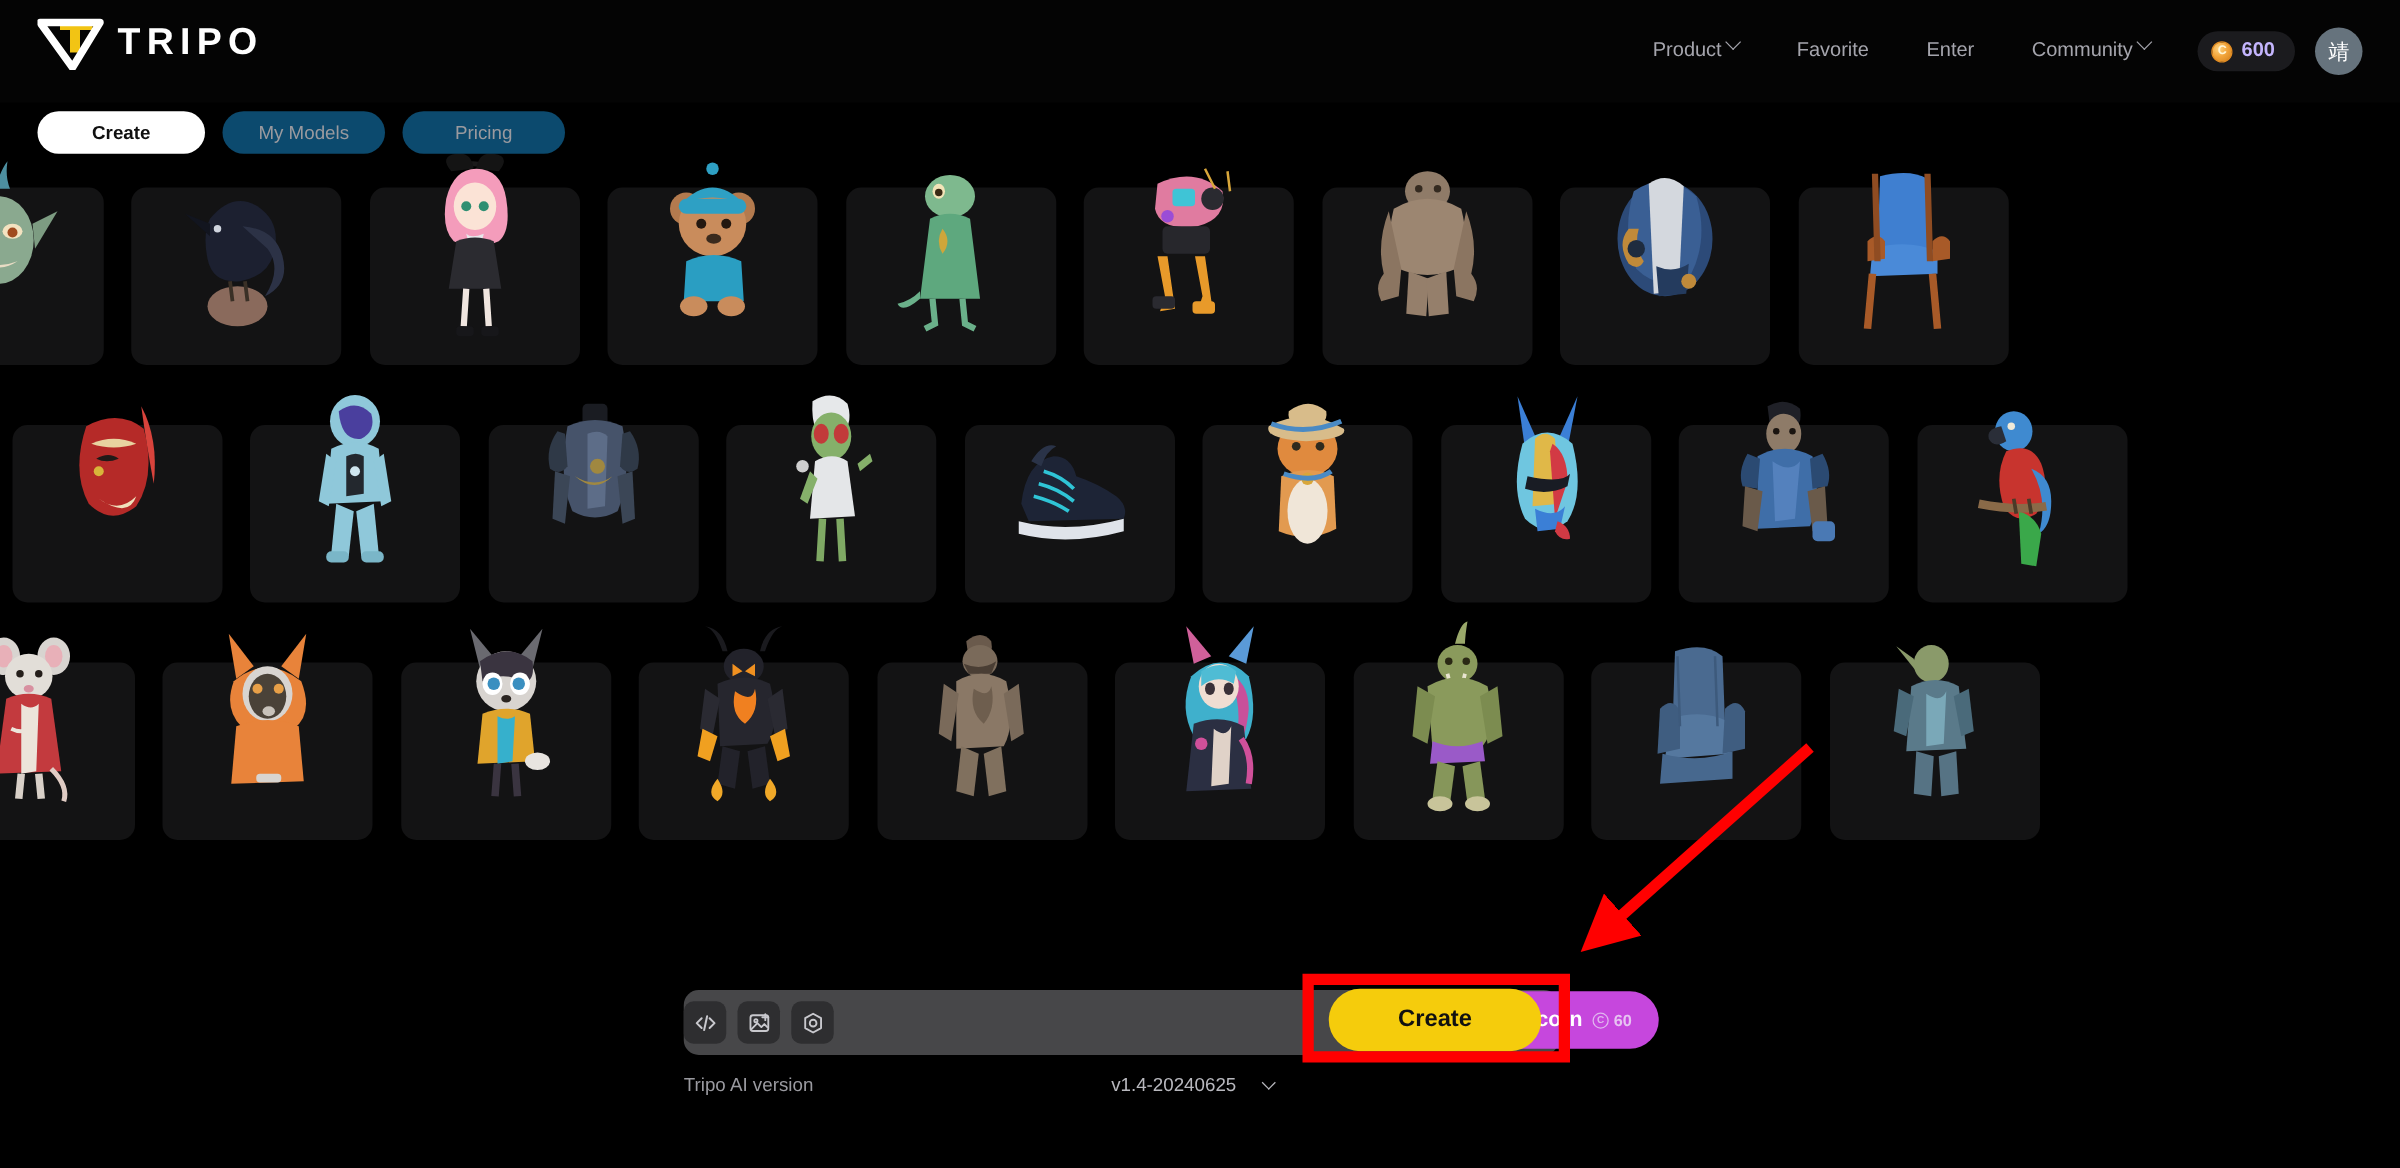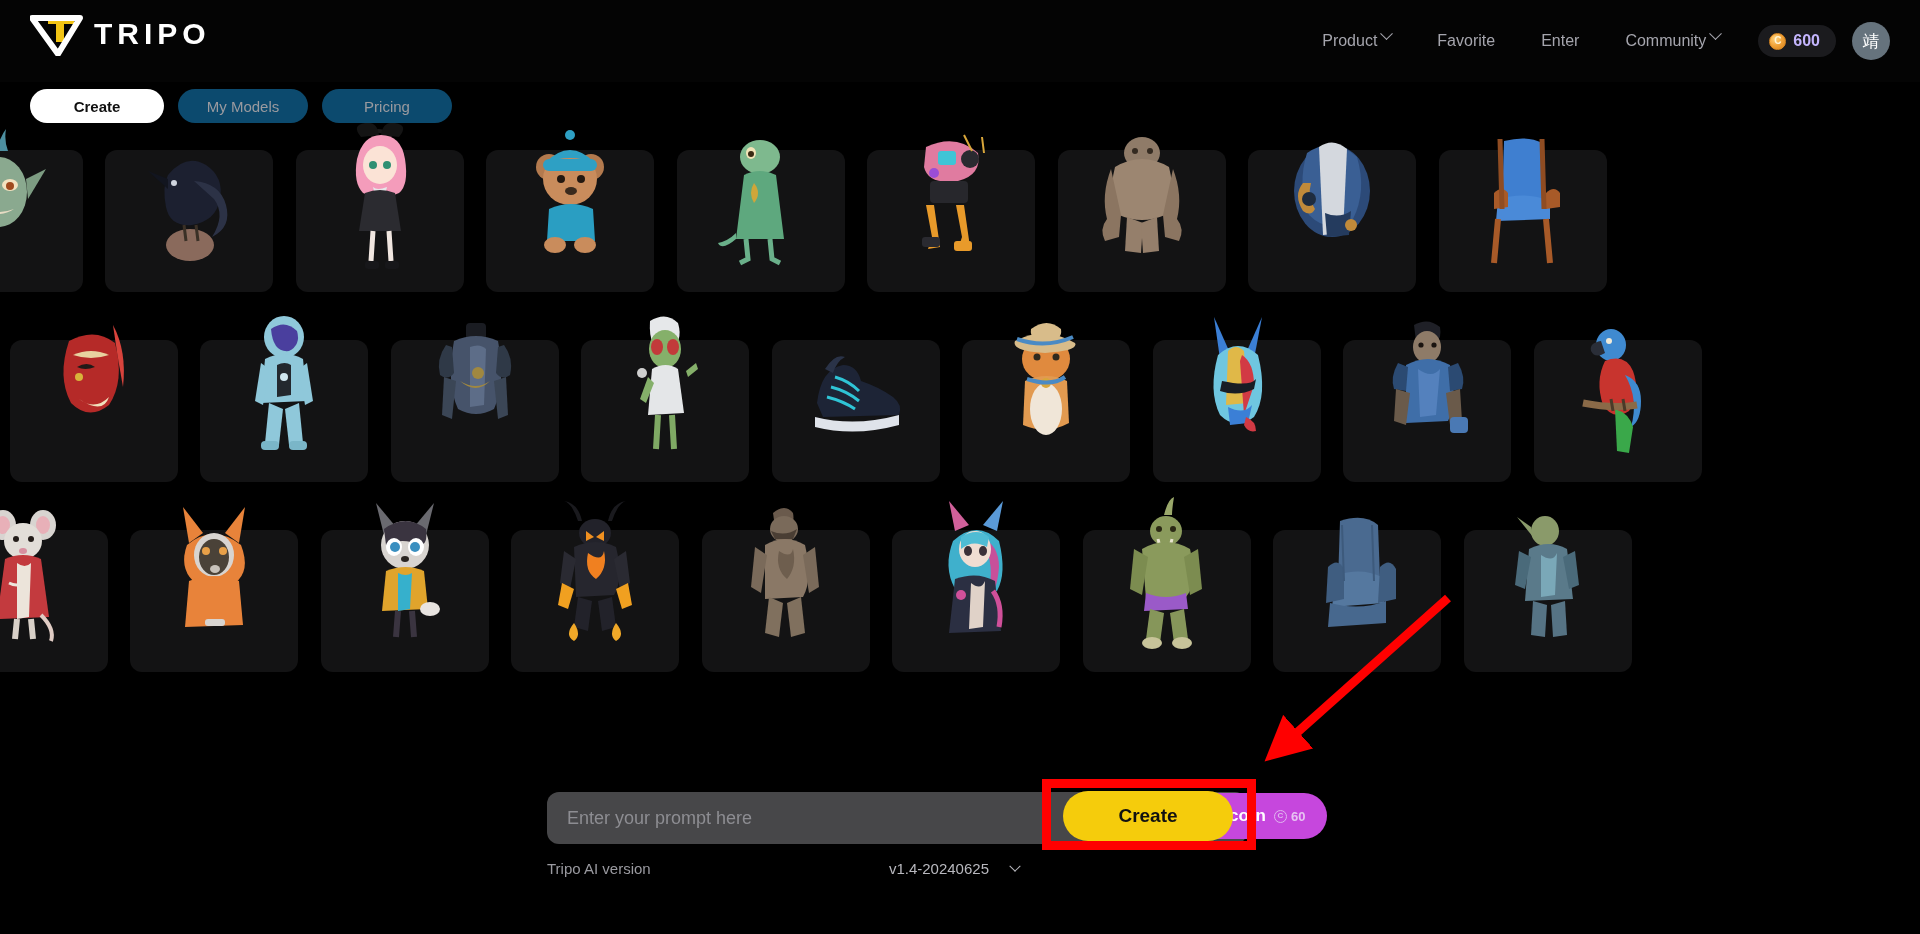--- a/index.html
+++ b/index.html
@@ -590,21 +590,20 @@
         <path d="M36 54 l-4 34 l10 4 l6-32z" fill="#4a6a7a"></path>
         <path d="M92 54 l4 34 l-10 4 l-6-32z" fill="#4a6a7a"></path>
         <path d="M50 104 l-2 34 l14 2 l2-32z" fill="#567384"></path>
         <path d="M82 104 l2 34 l-14 2 l-2-32z" fill="#567384"></path>
       </svg>
     </div>
   </div>
 </div>
 
 <div class="promptbar">
-  <input class="prompt-input" type="text" placeholder="Enter your prompt here" style="">
   <div class="tool-icons">
     <div class="ticon">
       <svg width="19" height="19" viewBox="0 0 24 24" fill="none" stroke="#c8c8cd" stroke-width="2" stroke-linecap="round" stroke-linejoin="round">
         <polyline points="8,7 3,12 8,17"></polyline>
           <polyline points="16,7 21,12 16,17"></polyline>
         <line x1="13.5" y1="5" x2="10.5" y2="19"></line>
       </svg>
     </div>
     <div class="ticon">
       <svg width="19" height="19" viewBox="0 0 24 24" fill="none" stroke="#c8c8cd" stroke-width="1.9" stroke-linecap="round" stroke-linejoin="round">

